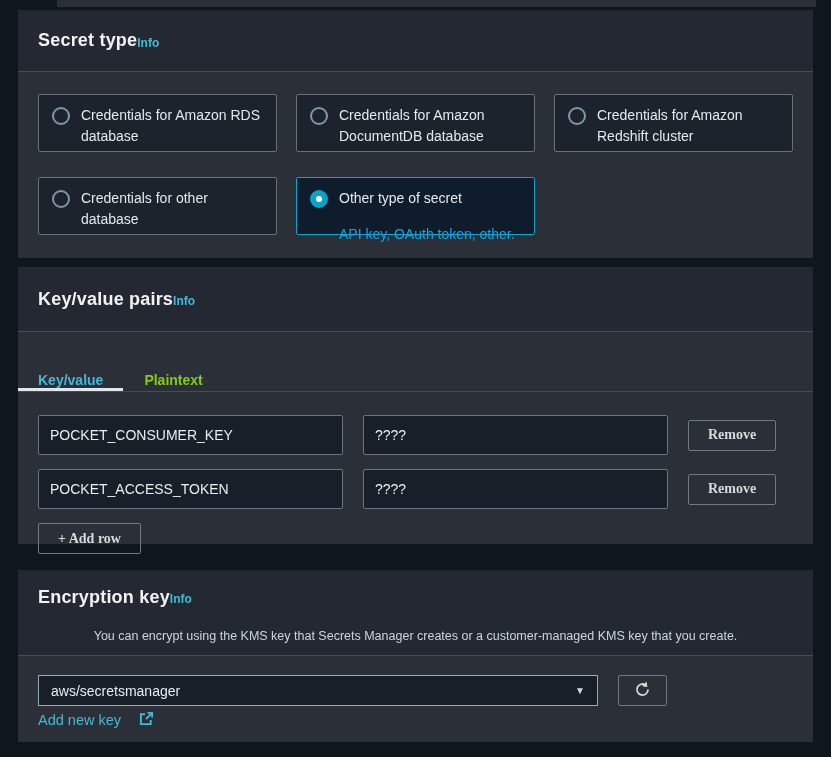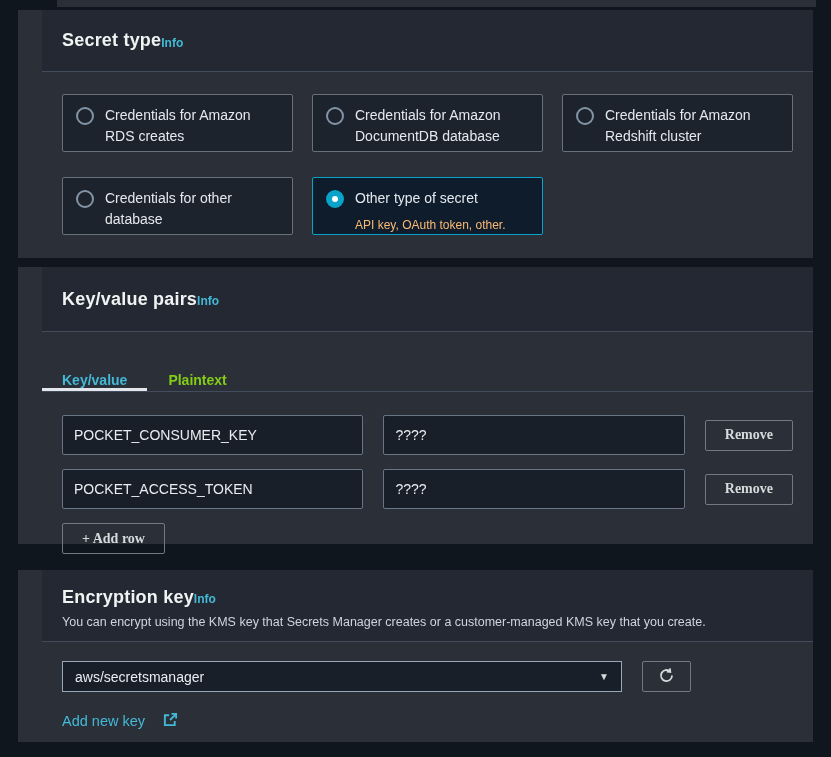--- a/index.html
+++ b/index.html
@@ -12,21 +12,20 @@
     -webkit-font-smoothing:antialiased;
   }
   .top-sliver {
     position:absolute; top:0; left:57px; width:759px; height:7px;
     background:#2a2f38;
   }
   .panel {
     position:absolute; left:18px; width:795px;
     background:#2a2f38;
     box-sizing:border-box;
-    padding-left:24px;
   }
   .panel-header {
     background:#232832;
     border-bottom:1px solid #424c5a;
     padding:0 20px;
     display:flex; align-items:baseline;
     box-sizing:border-box;
   }
   .panel-title {
     font-size:18px; font-weight:bold; color:#f1f3f3; letter-spacing:.2px;
@@ -67,21 +66,21 @@
     background:transparent;
   }
   .card.selected .radio {
     border-color:#0aa3c9; background:#0aa3c9;
   }
   .card.selected .radio::after {
     content:""; position:absolute; left:4px; top:4px;
     width:6px; height:6px; border-radius:50%; background:#ffffff;
   }
   .card-label { font-size:14px; color:#e4e9ee; line-height:21px; }
-  .card-sublabel { font-size:12px; color:#fdba74; line-height:17px; margin-top:8px; }
+  .card-sublabel { font-size:14px; color:#0ea5e9; line-height:17px; margin-top:17px; }
   
   #keyvalue-panel { top:267px; height:277px; }
   #keyvalue-panel .panel-header { height:65px; align-items:center; }
   #keyvalue-panel .panel-header .info-link { position:relative; top:2px; }
   .tabbar {
     height:59px; border-bottom:1px solid #424c5a;
     display:flex; align-items:flex-end;
   }
   .tab {
     padding:0 20px; display:flex; align-items:center;
@@ -111,56 +110,56 @@
     font-family:Liberation Serif, serif;
     cursor:pointer;
   }
   .add-row-btn { margin-top:0px; }
   
   #encryption-panel { top:570px; height:172px; }
   #encryption-panel .panel-header {
     display:block; padding:17px 20px 12px 20px; height:auto;
   }
   #encryption-panel .title-line { display:flex; align-items:baseline; }
-  .panel-desc { font-size:12.5px; color:#cdd5dd; margin-top:7px; }
+  .panel-desc { font-size:12.5px; color:#cdd5dd; margin-top:21px;text-align:center; }
   .enc-body { padding:19px 20px 0 20px; }
   .select-row { display:flex; align-items:center; gap:20px; }
   .select-box {
     width:560px; height:31px; box-sizing:border-box;
     background:#181f29; border:1px solid #9aa7b7; border-radius:0;
     color:#e9edf1; font-size:14px;
     display:flex; align-items:center; justify-content:space-between;
     padding:0 12px; cursor:pointer;
   }
   .caret { font-size:10px; color:#d5dbdb; }
   .icon-btn {
     width:49px; height:31px; box-sizing:border-box;
     border:1px solid #717a82; border-radius:2px; background:transparent;
     display:flex; align-items:center; justify-content:center;
     cursor:pointer;
   }
   .add-key-link {
-    margin-top:20px; display:inline-flex; align-items:center; gap:18px;
+    margin-top:5px; display:inline-flex; align-items:center; gap:18px;
     color:#44b9d6; font-size:14.5px; text-decoration:none; cursor:pointer;
   }
 </style>
 </head>
 <body>
 
 <div class="top-sliver"></div>
 
 <section class="panel" id="secret-type-panel">
   <div class="panel-header">
     <span class="panel-title">Secret type</span>
     <a class="info-link">Info</a>
   </div>
   <div class="cards">
     <div class="card">
       <span class="radio"></span>
-      <span class="card-label">Credentials for Amazon RDS creates</span>
+      <span class="card-label">Credentials for Amazon RDS database</span>
     </div>
     <div class="card">
       <span class="radio"></span>
       <span class="card-label">Credentials for Amazon DocumentDB database</span>
     </div>
     <div class="card">
       <span class="radio"></span>
       <span class="card-label">Credentials for Amazon Redshift cluster</span>
     </div>
     <div class="card">

